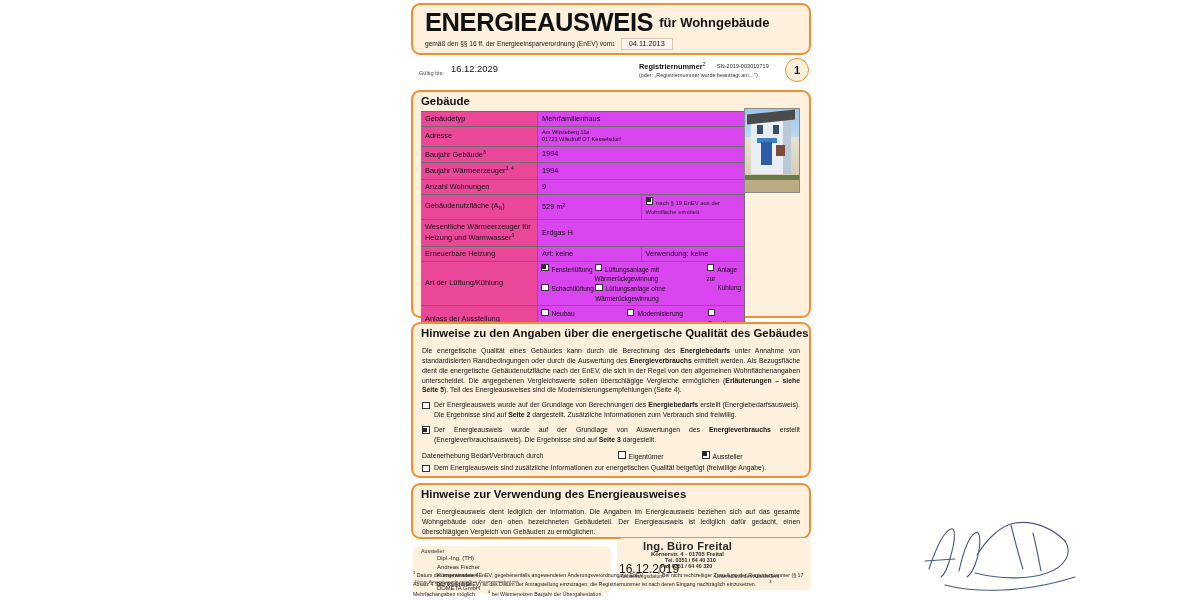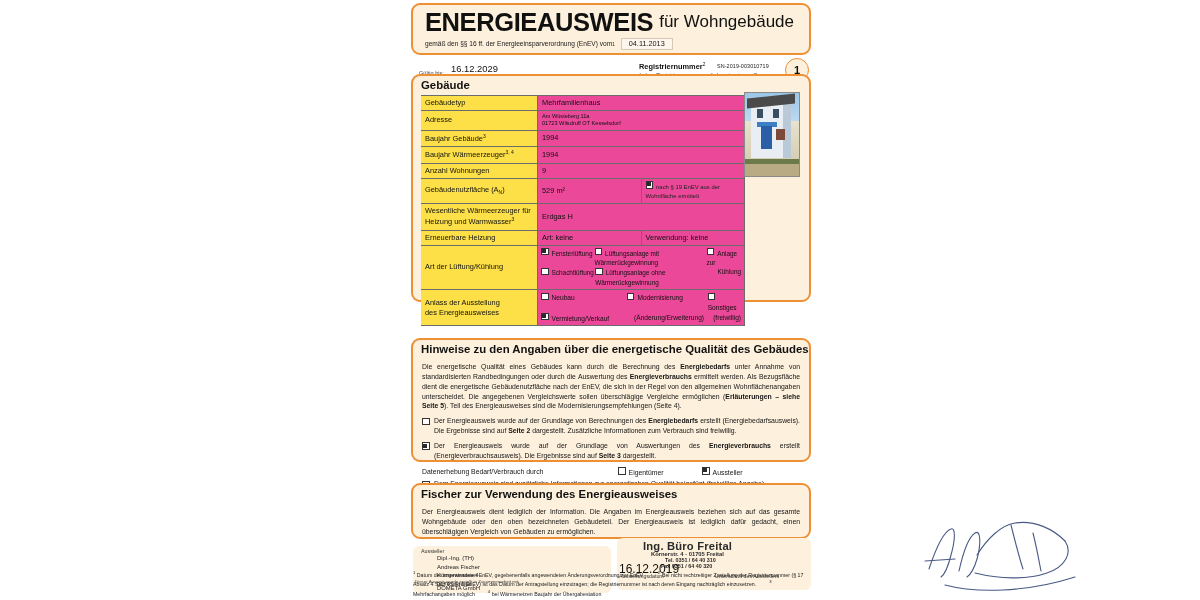--- a/index.html
+++ b/index.html
@@ -43,22 +43,22 @@
   #title-row { display: flex; align-items: center; }
   #doc-title {
     font-size: 25.5px;
     font-weight: bold;
     letter-spacing: -0.4px;
     color: #111;
     line-height: 1.05;
     white-space: nowrap;
   }
   #doc-subtitle {
-    font-size: 17px;
-    font-weight: normal;
+    font-size: 13px;
+    font-weight: bold;
     margin-left: 6px;
     color: #111;
     white-space: nowrap;
   }
   #legal-row {
     display: flex; align-items: baseline;
     margin-top: 2px;
     font-size: 6.6px;
     color: #1a1a1a;
     white-space: nowrap;
@@ -121,43 +121,43 @@
   .sec-head {
     font-size: 11.4px;
     font-weight: bold;
     color: #111;
     padding: 3px 0 3px 8px;
     line-height: 1.15;
   }
   .sec-body { padding: 0 5px 5px 5px; }
 
   
-  #sec-gebaeude { top: 74px; height: 228px; }
+  #sec-gebaeude { top: 90px; height: 228px; }
   #geb-table {
     position: relative;
     border-collapse: collapse;
     width: 324px;
     margin-left: 3px;
     table-layout: fixed;
   }
   #geb-table td {
     border: 0.7px solid #6c6c6c;
     background: #fffdf9;
     font-size: 7.4px;
     padding: 2px 4px;
     vertical-align: middle;
     line-height: 1.35;
     color: #111;
   }
   #geb-table td.lbl {
     width: 108px;
-    background: #fde047;
+    background: #ec4899;
     border-left: none;
   }
-  #geb-table td.val { background: #ec4899; }
+  #geb-table td.val { background: #d946ef; }
   .sup { font-size: 5px; vertical-align: super; }
   .addr-line { font-size: 5.6px; line-height: 1.3; display: block; }
   .cb {
     display: inline-block;
     width: 5.6px; height: 5.6px;
     border: 0.7px solid #333;
     margin-right: 3px;
     position: relative;
     top: 0.4px;
     background: #fff;
@@ -215,21 +215,21 @@
     width: 100%; height: 16px;
     background: #b9ab84;
   }
   #bldg-photo .grass {
     position: absolute; left: 0; bottom: 12px;
     width: 100%; height: 5px;
     background: #6d7a4a;
   }
 
   
-  #sec-angaben { top: 322px; height: 124px; margin-top: 16px; }
+  #sec-angaben { top: 322px; height: 156px; }
   .para {
     font-size: 6.85px;
     line-height: 1.44;
     text-align: justify;
     color: #151515;
     margin: 0 4px 0 4px;
     padding-top: 3px;
   }
   .para b { font-weight: bold; }
   .bullet-row {
@@ -484,21 +484,21 @@
       </div>
 
       <div class="bullet-row" style="margin-top:4px">
         <span class="cbwrap"><span class="cb"></span></span>
         <span class="btext" style="text-align:left">Dem Energieausweis sind zusätzliche Informationen zur energetischen Qualität beigefügt (freiwillige Angabe).</span>
       </div>
     </div>
   </div>
 
   <div id="sec-verwendung" class="section obox">
-    <div class="sec-head">Fischer zur Verwendung des Energieausweises</div>
+    <div class="sec-head">Hinweise zur Verwendung des Energieausweises</div>
     <div class="sec-body">
       <p class="para">Der Energieausweis dient lediglich der Information. Die Angaben im Energieausweis beziehen sich auf das gesamte Wohngebäude oder den oben bezeichneten Gebäudeteil. Der Energieausweis ist lediglich dafür gedacht, einen überschlägigen Vergleich von Gebäuden zu ermöglichen.</p>
     </div>
   </div>
 
   <div id="aussteller-box">
     <span class="t-lbl">Aussteller</span>
     <span class="t-name">
       <span>Dipl.-Ing. (TH)</span><br>
       <span>Andreas Fischer</span><br>

